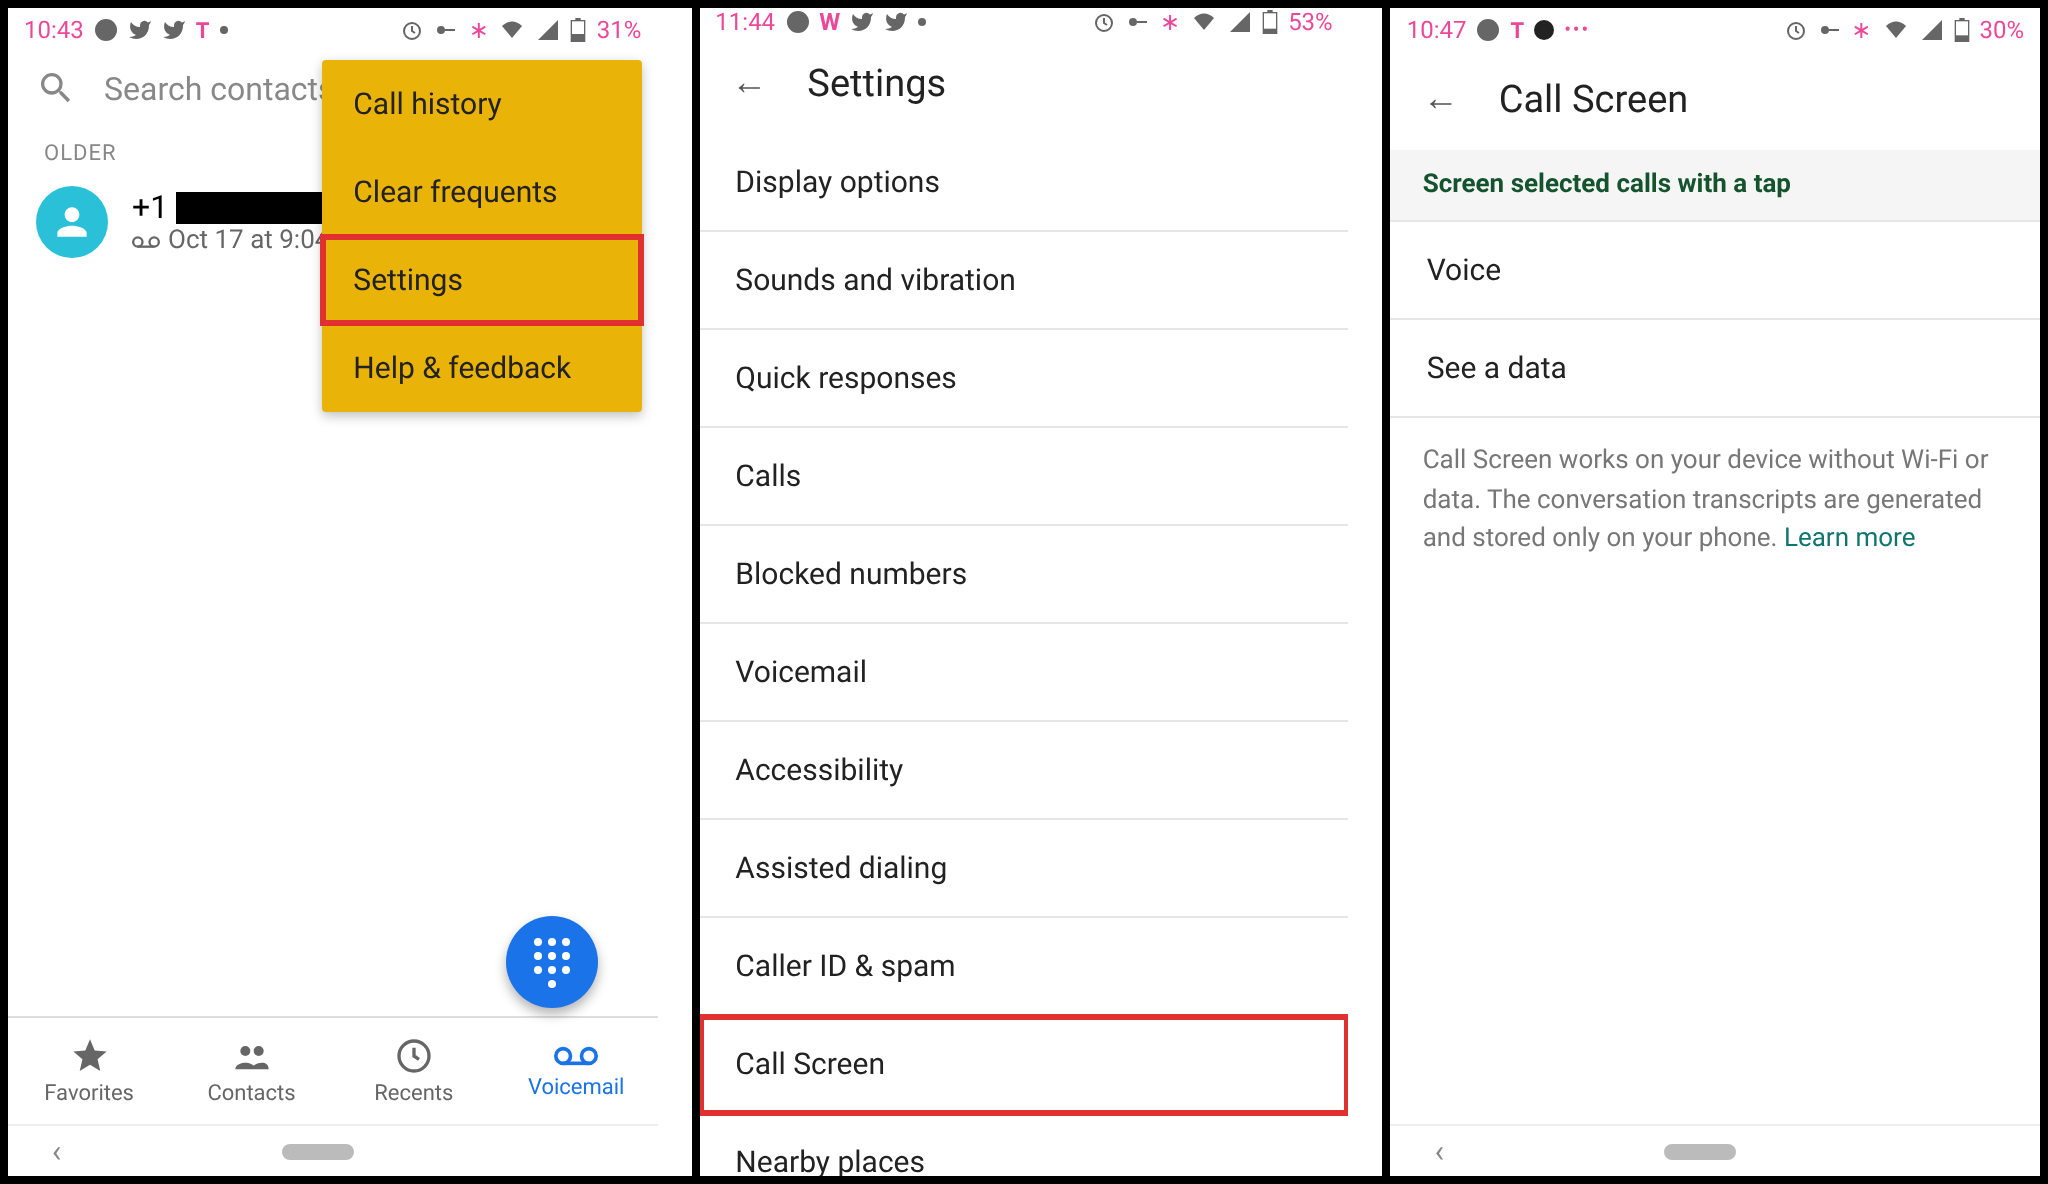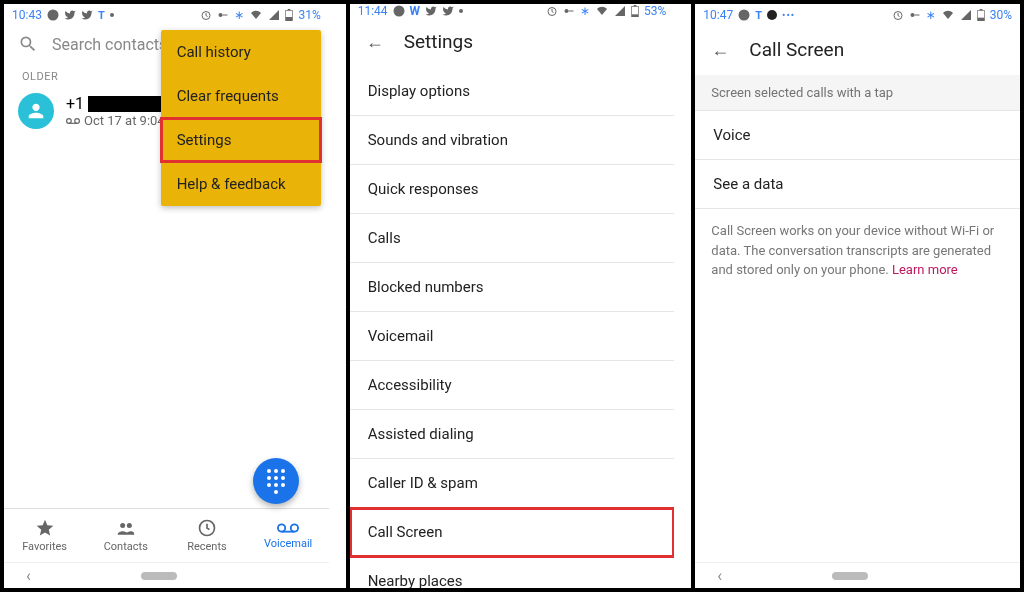--- a/index.html
+++ b/index.html
@@ -21,21 +21,21 @@
   .panel + .panel { border-left: 4px solid #000; margin-left: 17px; }
 
   
   .statusbar {
     height: 22px;
     display: flex;
     align-items: center;
     justify-content: space-between;
     padding: 0 8px;
     font-size: 12px;
-    color: #3b82f6;
+    color: #ec4899;
     background: #fff;
   }
   .statusbar .left, .statusbar .right { display: flex; align-items: center; gap: 5px; }
   .status-icon { fill: #666; }
   .status-dot { width:4px; height:4px; background:#666; border-radius:50%; }
   .status-dot.big { width:10px; height:10px; background:#222; }
 
   
   .navbar {
     height: 26px;
@@ -141,32 +141,33 @@
     font-size:15px;
     color:#222;
     border-bottom:1px solid #e6e6e6;
   }
   .setting-item.hi {
     outline:3px solid #e03030;
     outline-offset:-2px;
   }
   .subheader {
     background:#f5f5f5;
-    color:#737373;
+    color:#14532d;
     font-size:13px;
     padding:10px 16px;
     border-bottom:1px solid #e6e6e6;
+    font-weight:bold;
   }
   .desc-block {
     font-size:13px;
     color:#777;
     padding:12px 16px;
     line-height:1.5;
   }
-  .desc-block a { color:#be185d; text-decoration:none; }
+  .desc-block a { color:#0f766e; text-decoration:none; }
 </style>
 </head>
 <body>
 
 <div class="triptych">
 
   <div class="panel">
 
     <div class="statusbar">
       <div class="left">

